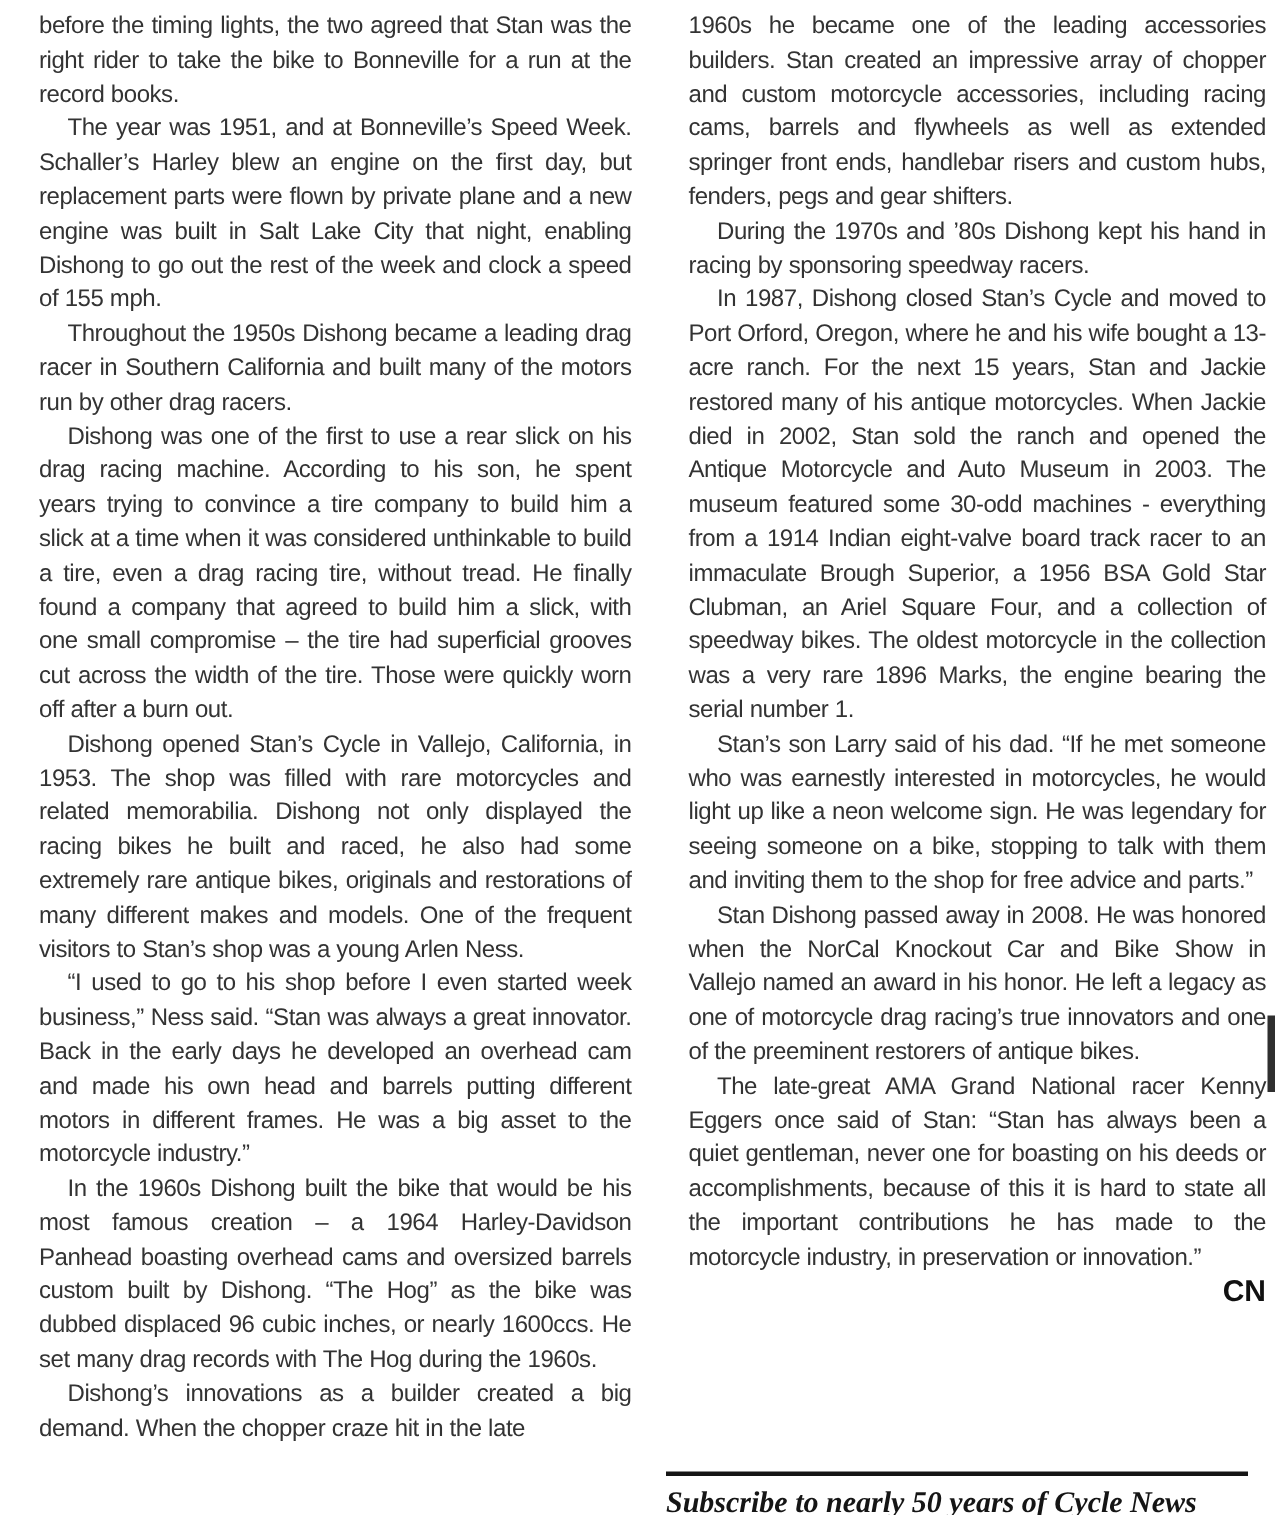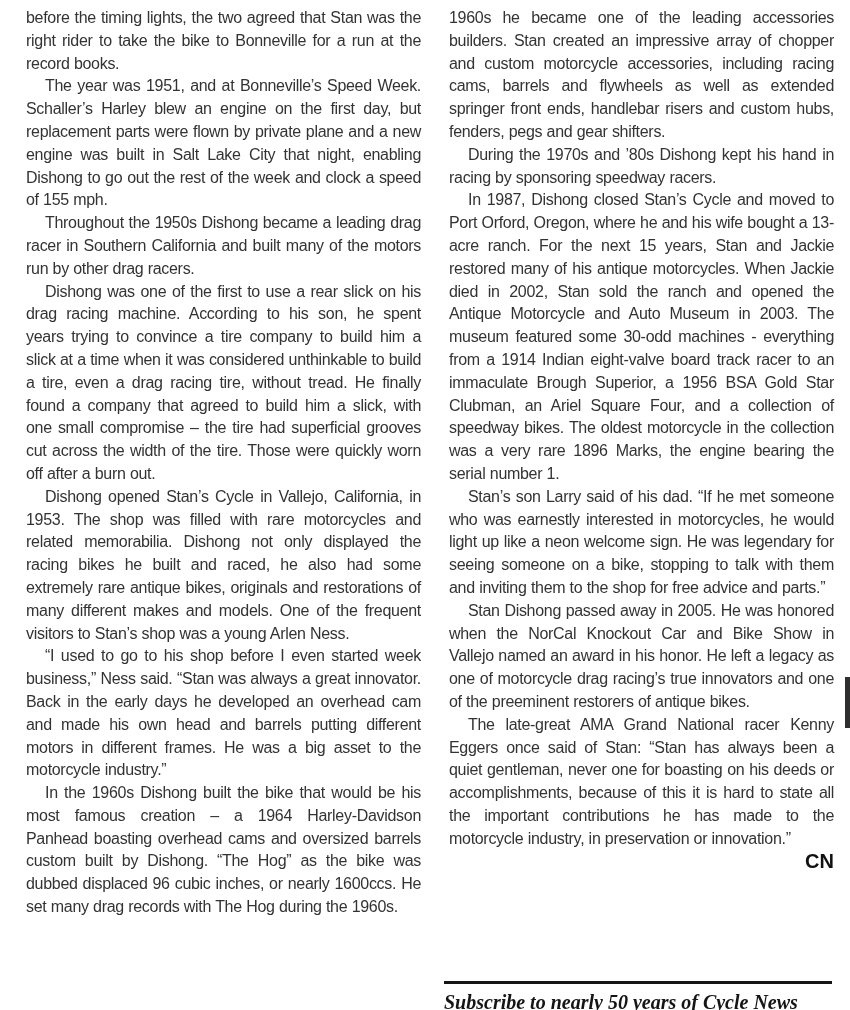--- a/index.html
+++ b/index.html
@@ -26,21 +26,21 @@
     left: 26px;
     display: flex;
   }
   .col {
     text-align: justify;
     font-size: 16px;
     line-height: 22.8px;
     letter-spacing: -0.3px;
     word-spacing: 0.2px;
   }
-  .col-left  { width: 395px; margin-right: 28px; }
+  .col-left  { width: 395px; margin-right: 38px; }
   .col-right { width: 385px; }
   .col p { margin: 0; }
   .col p.indent { text-indent: 19px; }
   .end-mark {
     float: right;
     font-weight: bold;
     font-size: 20px;
     letter-spacing: 0;
     color: #111111;
   }
@@ -82,27 +82,28 @@
 
   <div class="columns">
     <div class="col col-left">
         <p>before the timing lights, the two agreed that Stan was the right rider to take the bike to Bonneville for a run at the record books.</p>
         <p class="indent">The year was 1951, and at Bonneville’s Speed Week. Schaller’s Harley blew an engine on the first day, but replacement parts were flown by private plane and a new engine was built in Salt Lake City that night, enabling Dishong to go out the rest of the week and clock a speed of 155 mph.</p>
         <p class="indent">Throughout the 1950s Dishong became a leading drag racer in Southern California and built many of the motors run by other drag racers.</p>
         <p class="indent">Dishong was one of the first to use a rear slick on his drag racing machine. According to his son, he spent years trying to convince a tire company to build him a slick at a time when it was considered unthinkable to build a tire, even a drag racing tire, without tread. He finally found a company that agreed to build him a slick, with one small compromise – the tire had superficial grooves cut across the width of the tire. Those were quickly worn off after a burn out.</p>
         <p class="indent">Dishong opened Stan’s Cycle in Vallejo, California, in 1953. The shop was filled with rare motorcycles and related memorabilia. Dishong not only displayed the racing bikes he built and raced, he also had some extremely rare antique bikes, originals and restorations of many different makes and models. One of the frequent visitors to Stan’s shop was a young Arlen Ness.</p>
         <p class="indent">“I used to go to his shop before I even started week business,” Ness said. “Stan was always a great innovator. Back in the early days he developed an overhead cam and made his own head and barrels putting different motors in different frames. He was a big asset to the motorcycle industry.”</p>
         <p class="indent">In the 1960s Dishong built the bike that would be his most famous creation – a 1964 Harley-Davidson Panhead boasting overhead cams and oversized barrels custom built by Dishong. “The Hog” as the bike was dubbed displaced 96 cubic inches, or nearly 1600ccs. He set many drag records with The Hog during the 1960s.</p>
+        <p class="indent">Dishong’s innovations as a builder created a big demand. When the chopper craze hit in the late</p>
       </div>
     <div class="col col-right">
         <p>1960s he became one of the leading accessories builders. Stan created an impressive array of chopper and custom motorcycle accessories, including racing cams, barrels and flywheels as well as extended springer front ends, handlebar risers and custom hubs, fenders, pegs and gear shifters.</p>
         <p class="indent">During the 1970s and ’80s Dishong kept his hand in racing by sponsoring speedway racers.</p>
         <p class="indent">In 1987, Dishong closed Stan’s Cycle and moved to Port Orford, Oregon, where he and his wife bought a 13-acre ranch. For the next 15 years, Stan and Jackie restored many of his antique motorcycles. When Jackie died in 2002, Stan sold the ranch and opened the Antique Motorcycle and Auto Museum in 2003. The museum featured some 30-odd machines - everything from a 1914 Indian eight-valve board track racer to an immaculate Brough Superior, a 1956 BSA Gold Star Clubman, an Ariel Square Four, and a collection of speedway bikes. The oldest motorcycle in the collection was a very rare 1896 Marks, the engine bearing the serial number 1.</p>
         <p class="indent">Stan’s son Larry said of his dad. “If he met someone who was earnestly interested in motorcycles, he would light up like a neon welcome sign. He was legendary for seeing someone on a bike, stopping to talk with them and inviting them to the shop for free advice and parts.”</p>
-        <p class="indent">Stan Dishong passed away in 2005. He was honored when the NorCal Knockout Car and Bike Show in Vallejo named an award in his honor. He left a legacy as one of motorcycle drag racing’s true innovators and one of the preeminent restorers of antique bikes.</p>
+        <p class="indent">Stan Dishong passed away in 2008. He was honored when the NorCal Knockout Car and Bike Show in Vallejo named an award in his honor. He left a legacy as one of motorcycle drag racing’s true innovators and one of the preeminent restorers of antique bikes.</p>
         <p class="indent">The late-great AMA Grand National racer Kenny Eggers once said of Stan: “Stan has always been a quiet gentleman, never one for boasting on his deeds or accomplishments, because of this it is hard to state all the important contributions he has made to the motorcycle industry, in preservation or innovation.”<span class="end-mark">CN</span></p>
       </div>
   </div>
 
   <div class="footer">
     <hr class="footer-divider">
     <div class="footer-text">
       <div>Subscribe to nearly 50 years of Cycle News</div>
     </div>
   </div>

